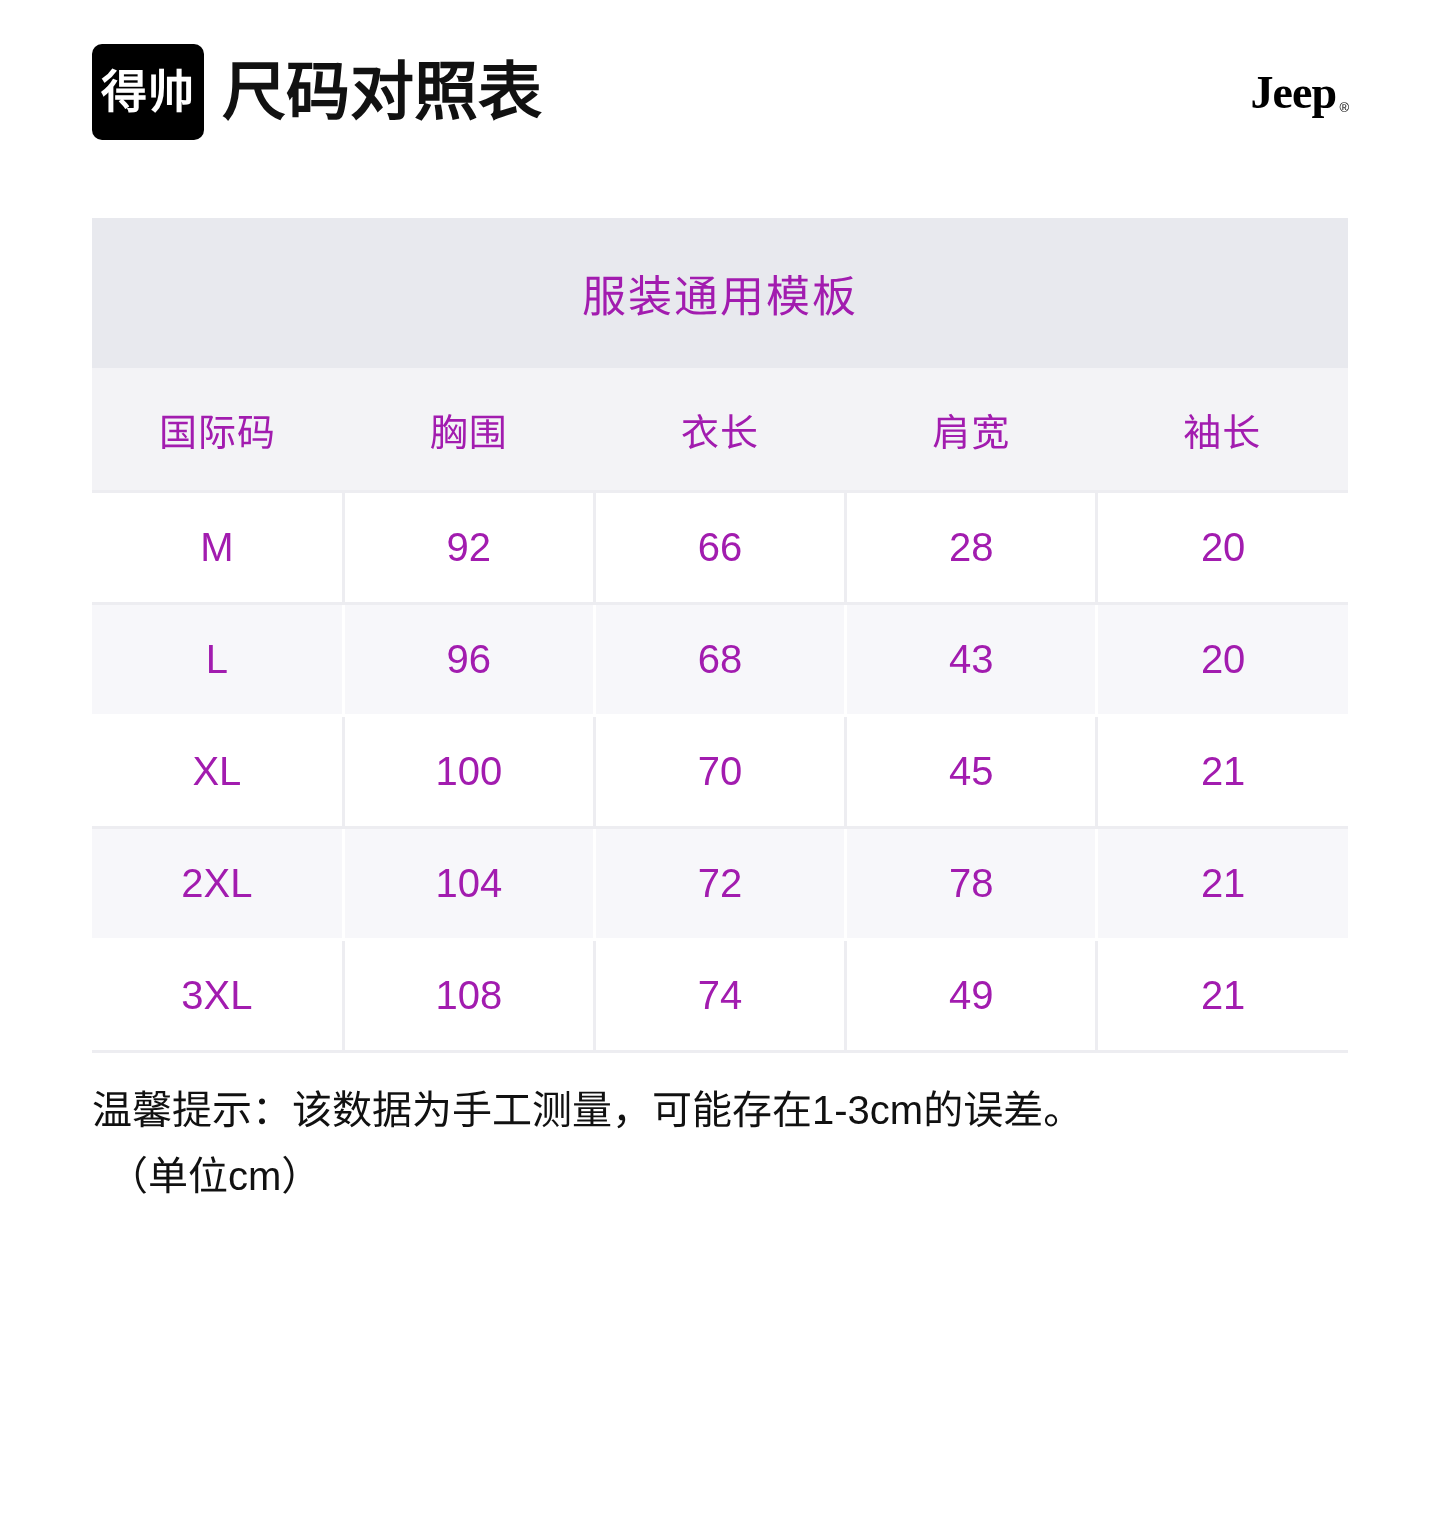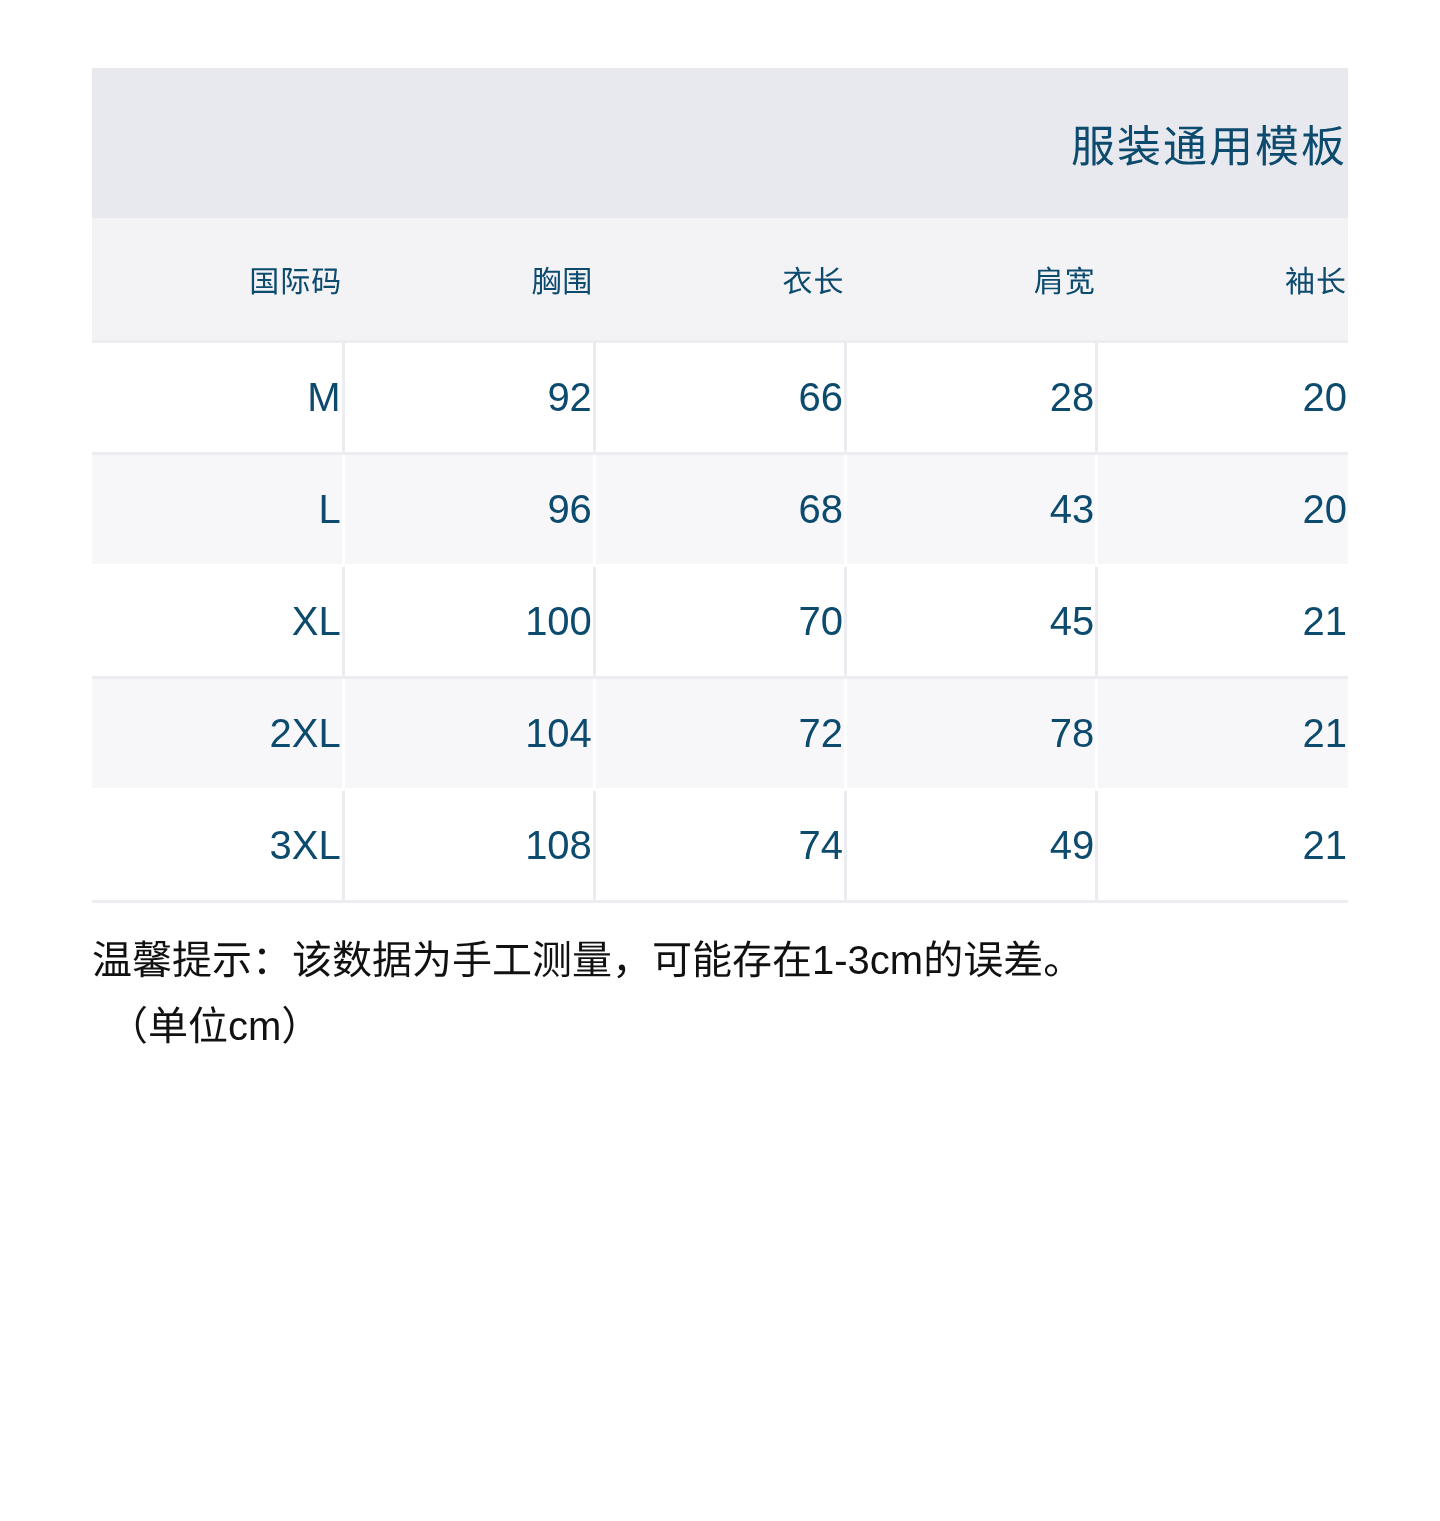--- a/index.html
+++ b/index.html
@@ -82,36 +82,36 @@
     margin: 68px 92px 0 92px;
     width: 1256px;
   }
   table.size-table {
     width: 100%;
     border-collapse: collapse;
     table-layout: fixed;
   }
   table.size-table td,
   table.size-table th {
-    text-align: right;
+    text-align: center;
     vertical-align: middle;
     font-weight: 400;
-    color: #0c4a6e;
+    color: #a21caf;
   }
   .caption-row td {
     background: #e8e9ee;
     height: 148px;
     font-size: 44px;
     font-weight: 400;
     letter-spacing: 2px;
   }
   .head-row td {
     background: #f3f3f6;
     height: 120px;
-    font-size: 30px;
+    font-size: 38px;
     letter-spacing: 1px;
   }
   .body-row td {
     height: 107px;
     font-size: 40px;
     background: #ffffff;
     border: 3px solid #ededf1;
   }
   .body-row.alt td {
     background: #f7f7fa;
@@ -144,20 +144,31 @@
     display: block;
     margin-left: 16px;
     margin-top: 4px;
   }
 </style>
 </head>
 <body>
 
 <div class="page">
 
+  <div class="header">
+    <div class="brand-badge">
+      <span class="badge-text">得帅</span>
+    </div>
+    <div class="title">尺码对照表</div>
+    <div class="spacer"></div>
+    <div class="jeep-logo">
+      <span>Jeep</span>
+      <span class="reg">®</span>
+    </div>
+  </div>
 
   <div class="table-wrap">
     <table class="size-table">
       <tbody>
         <tr class="caption-row">
           <td colspan="5">服装通用模板</td>
         </tr>
         <tr class="head-row">
           <td>国际码</td>
           <td>胸围</td>

